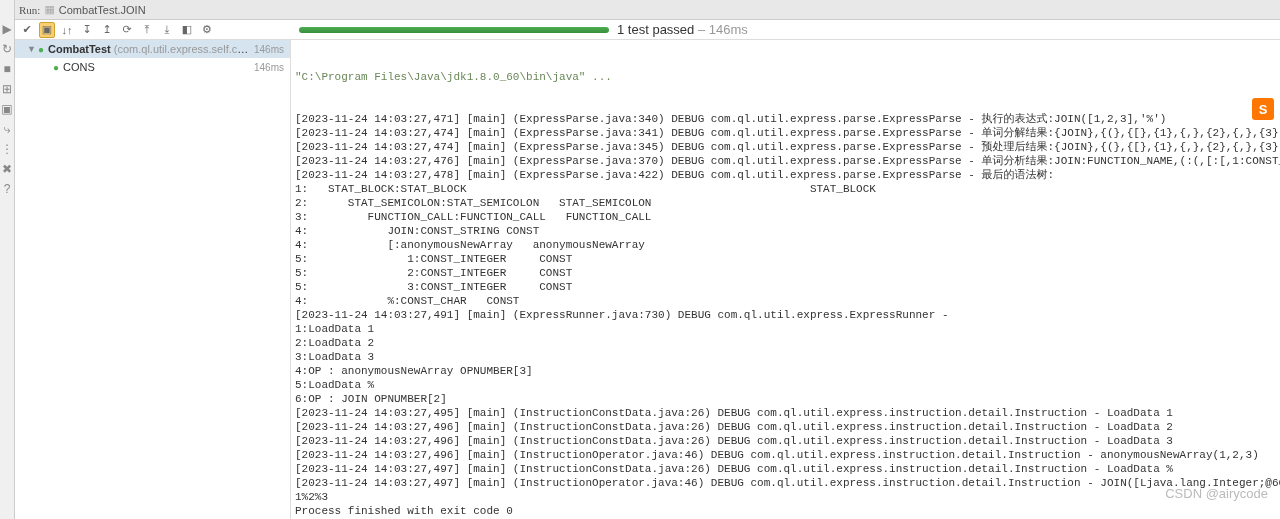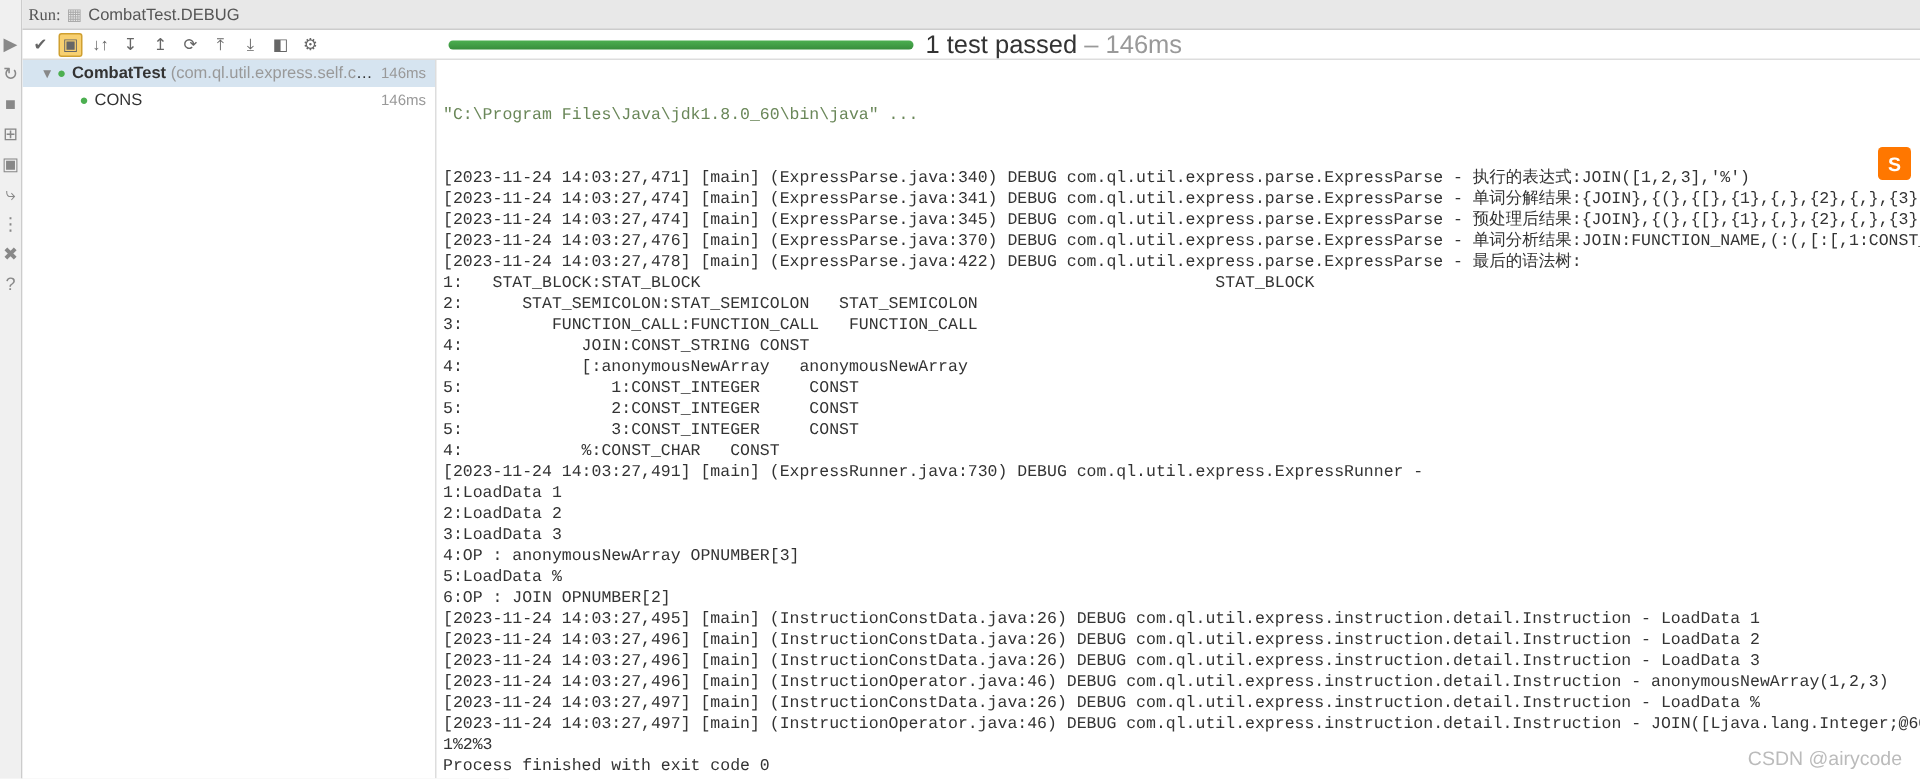--- a/index.html
+++ b/index.html
@@ -8,36 +8,36 @@
 .left-gutter { width: 20px; background: #f0f0f0; border-right: 1px solid #ccc; display: flex; flex-direction: column; align-items: center; padding-top: 22px; gap: 6px; }
 .left-gutter .icn { width: 14px; height: 14px; display: flex; align-items: center; justify-content: center; color: #888; cursor: pointer; font-size: 12px; }
 .main { flex: 1; display: flex; flex-direction: column; background: #fff; }
 .tab-bar { height: 20px; background: #e8e8e8; display: flex; align-items: center; padding-left: 4px; border-bottom: 1px solid #ccc; gap: 4px; color: #555; }
 .tab-bar .run-label { font-weight: normal; font-family: Liberation Serif, serif; }
 .toolbar { height: 20px; display: flex; align-items: center; border-bottom: 1px solid #ddd; }
 .toolbar-left { width: 276px; display: flex; align-items: center; gap: 4px; padding-left: 4px; }
 .toolbar-left .icn { width: 16px; height: 16px; display: flex; align-items: center; justify-content: center; cursor: pointer; color: #666; font-size: 11px; }
 .toolbar-right { flex: 1; display: flex; align-items: center; gap: 8px; padding-left: 8px; }
 .progress { width: 310px; height: 6px; background: linear-gradient(#4caf50,#388e3c); border-radius: 3px; }
-.status-text { color: #444; font-size: 17px; }
+.status-text { color: #444; font-size: 13px; }
 .status-text .passed { color: #333; }
 .status-text .dur { color: #999; }
 .content { flex: 1; display: flex; overflow: hidden; }
 .tree-pane { width: 276px; border-right: 1px solid #ddd; font-size: 11px; color: #333; }
 .tree-row { display: flex; align-items: center; height: 18px; padding-right: 6px; }
 .tree-row .indent { display: inline-block; }
 .tree-row .ok-icon { color: #4caf50; margin-right: 4px; font-size: 10px; }
 .tree-row .name { flex: 1; white-space: nowrap; overflow: hidden; text-overflow: ellipsis; }
 .tree-row .pkg { color: #999; }
 .tree-row .dur { color: #999; font-size: 10px; }
 .tree-row.selected { background: #d6e4f0; }
 .tree-row .arrow { color: #888; margin: 0 2px; font-size: 9px; }
 .console { flex: 1; overflow: auto; font-family: "Courier New", monospace; font-size: 11px; line-height: 14px; padding: 2px 4px; color: #333; white-space: pre; }
 .console .cmd { color: #6a8759; }
-.watermark { position: absolute; right: 12px; bottom: 6px; color: #bbb; font-size: 13px; font-family: Arial; }
+.watermark { position: absolute; right: 12px; bottom: 18px; color: #bbb; font-size: 13px; font-family: Arial; }
 .sg-badge { position: absolute; right: 6px; top: 98px; width: 22px; height: 22px; background: #ff7700; border-radius: 3px; color: #fff; display: flex; align-items: center; justify-content: center; font-weight: bold; font-size: 13px; }
 .grey-icon { color: #aaa; }
 .green { color: #4caf50; }
 .red { color: #c0392b; }
 .blue { color: #2980b9; }
 </style>
 </head>
 <body>
 
 <div class="container">
@@ -49,21 +49,21 @@
     <span class="icn grey-icon">▣</span>
     <span class="icn grey-icon">⤷</span>
     <span class="icn grey-icon">⋮</span>
     <span class="icn red">✖</span>
     <span class="icn blue">?</span>
   </div>
   <div class="main">
     <div class="tab-bar">
       <span class="run-label">Run:</span>
       <span class="grey-icon">▦</span>
-      <span>CombatTest.DEBUG</span>
+      <span>CombatTest.JOIN</span>
     </div>
     <div class="toolbar">
       <div class="toolbar-left">
         <span class="icn green">✔</span>
         <span class="icn" style="background:#f8d070;border:1px solid #d0a030;border-radius:2px;">▣</span>
         <span class="icn">↓↑</span>
         <span class="icn">↧</span>
         <span class="icn">↥</span>
         <span class="icn">⟳</span>
         <span class="icn">⤒</span>

